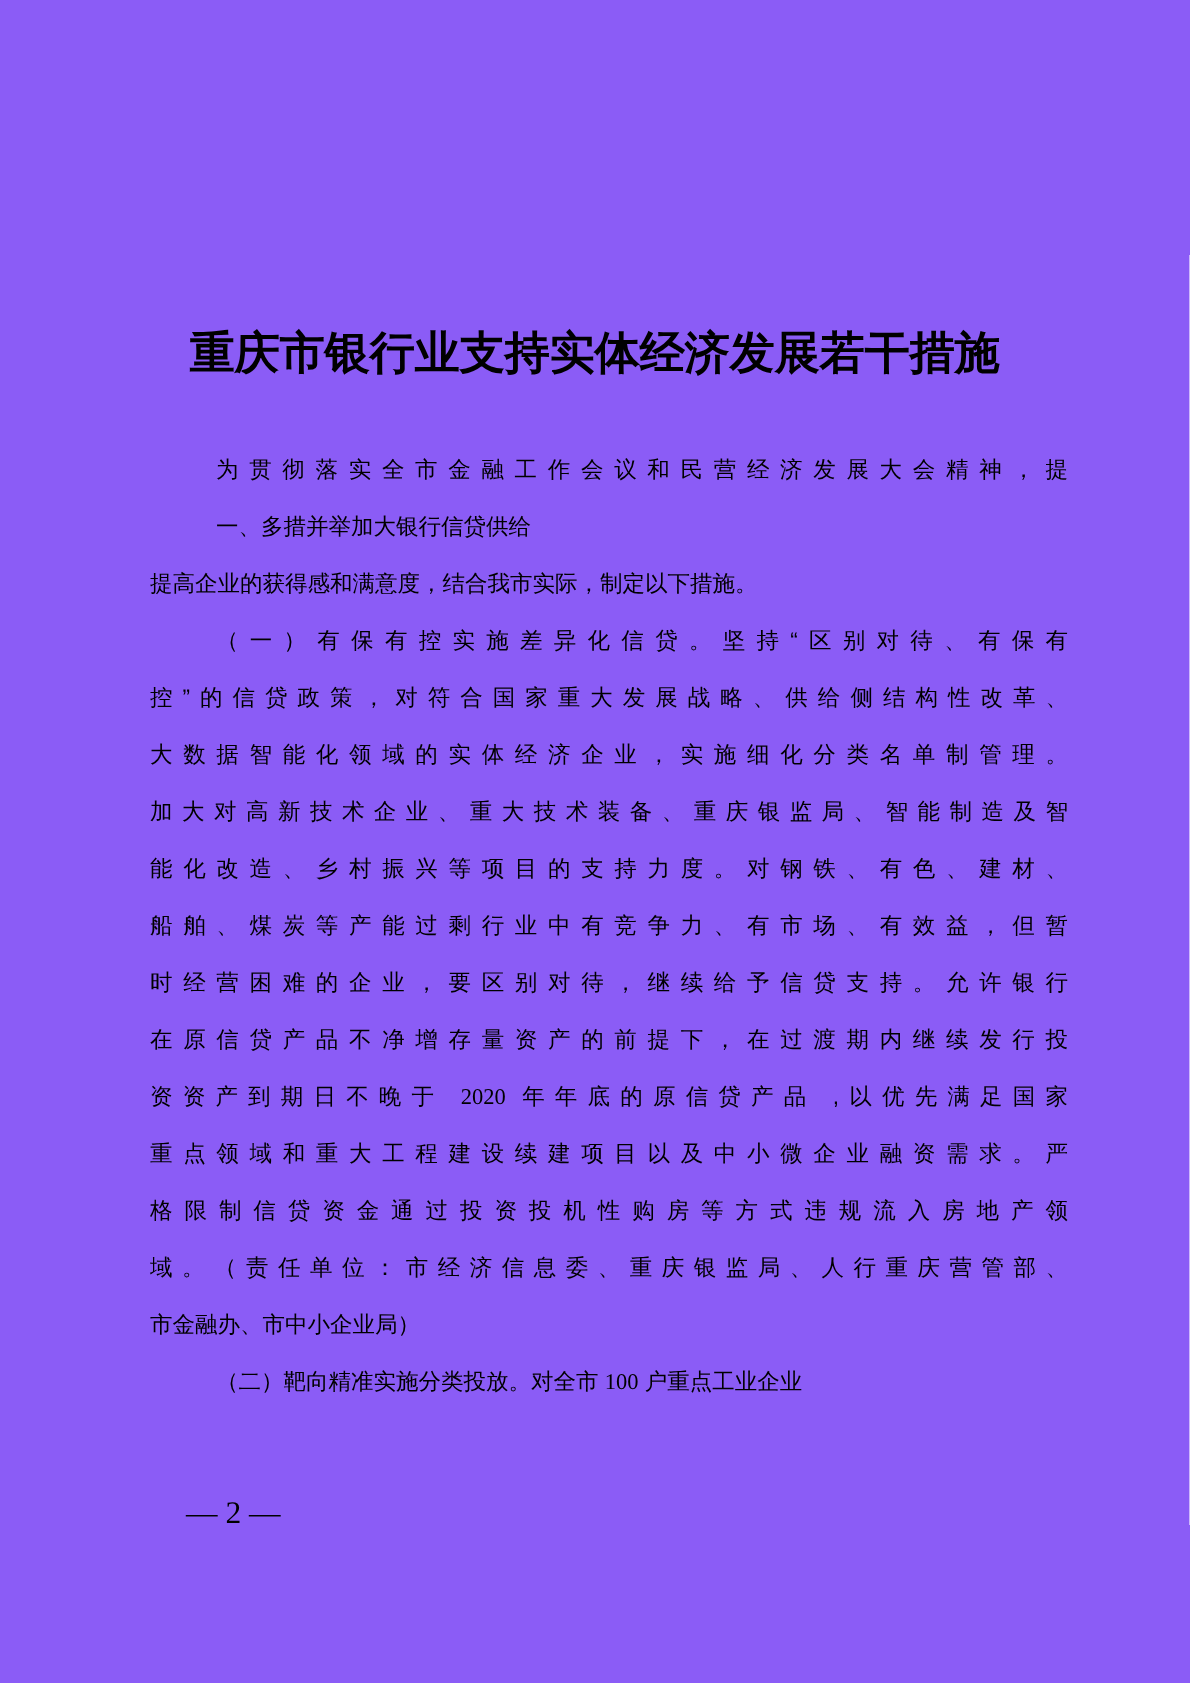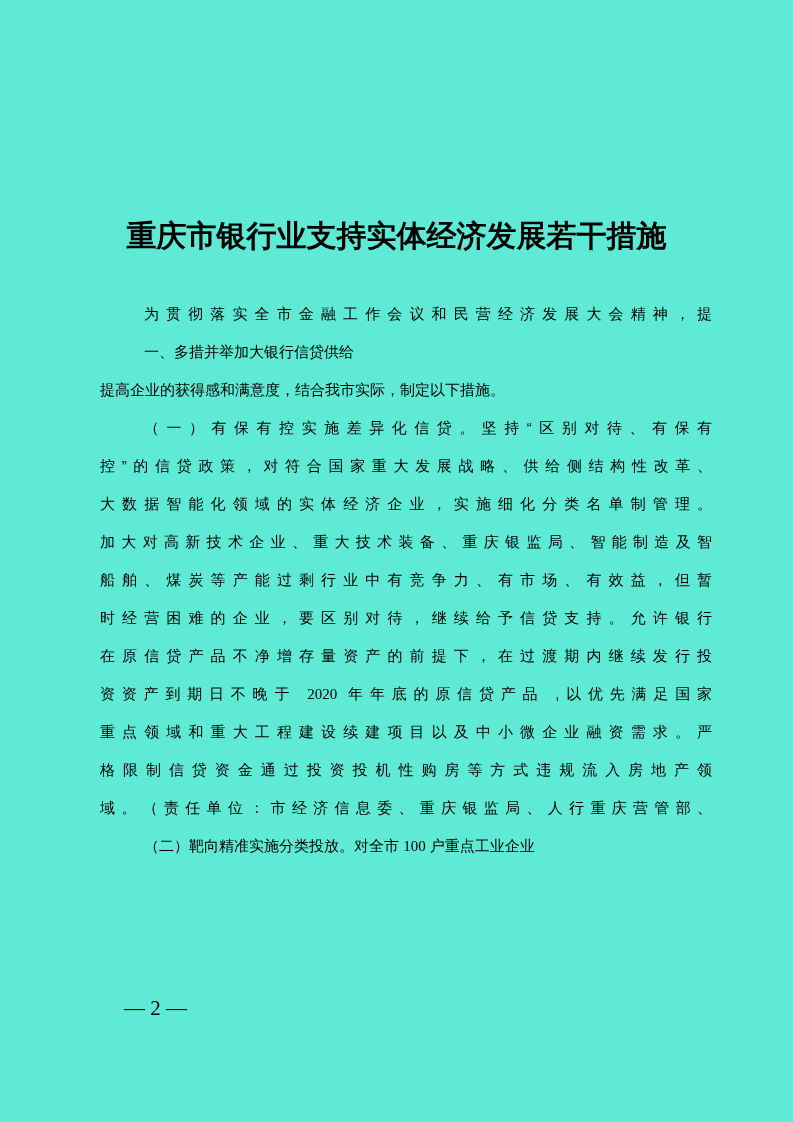--- a/index.html
+++ b/index.html
@@ -4,21 +4,21 @@
   <style>
     html, body {
       margin: 0;
       padding: 0;
       background: #ffffff;
     }
     .page {
       position: relative;
       width: 793px;
       height: 1122px;
-      background: #5eead4;
+      background: #8b5cf6;
       color: #000000;
       font-family: "Liberation Sans", sans-serif;
       overflow: hidden;
     }
     .doc-title {
       position: absolute;
       top: 214px;
       left: 0;
       width: 100%;
       text-align: center;
@@ -68,24 +68,26 @@
   <div class="doc-title">重庆市银行业支持实体经济发展若干措施</div>
 
   <div class="doc-body">
       <div class="line just ind">为贯彻落实全市金融工作会议和民营经济发展大会精神，提</div>
       <div class="line ind">一、多措并举加大银行信贷供给</div>
       <div class="line">提高企业的获得感和满意度，结合我市实际，制定以下措施。</div>
       <div class="line just ind">（一）有保有控实施差异化信贷。坚持“区别对待、有保有</div>
       <div class="line just">控”的信贷政策，对符合国家重大发展战略、供给侧结构性改革、</div>
       <div class="line just">大数据智能化领域的实体经济企业，实施细化分类名单制管理。</div>
       <div class="line just">加大对高新技术企业、重大技术装备、重庆银监局、智能制造及智</div>
+      <div class="line just">能化改造、乡村振兴等项目的支持力度。对钢铁、有色、建材、</div>
       <div class="line just">船舶、煤炭等产能过剩行业中有竞争力、有市场、有效益，但暂</div>
       <div class="line just">时经营困难的企业，要区别对待，继续给予信贷支持。允许银行</div>
       <div class="line just">在原信贷产品不净增存量资产的前提下，在过渡期内继续发行投</div>
       <div class="line just">资资产到期日不晚于 <span class="num">2020</span> 年年底的原信贷产品 ,以优先满足国家</div>
       <div class="line just">重点领域和重大工程建设续建项目以及中小微企业融资需求。严</div>
       <div class="line just">格限制信贷资金通过投资投机性购房等方式违规流入房地产领</div>
       <div class="line just">域。（责任单位：市经济信息委、重庆银监局、人行重庆营管部、</div>
+      <div class="line">市金融办、市中小企业局）</div>
       <div class="line ind">（二）靶向精准实施分类投放。对全市 <span class="num">100</span> 户重点工业企业</div>
     </div>
 
   <div class="page-number">— 2 —</div>
 </div>
 
 </body></html>

